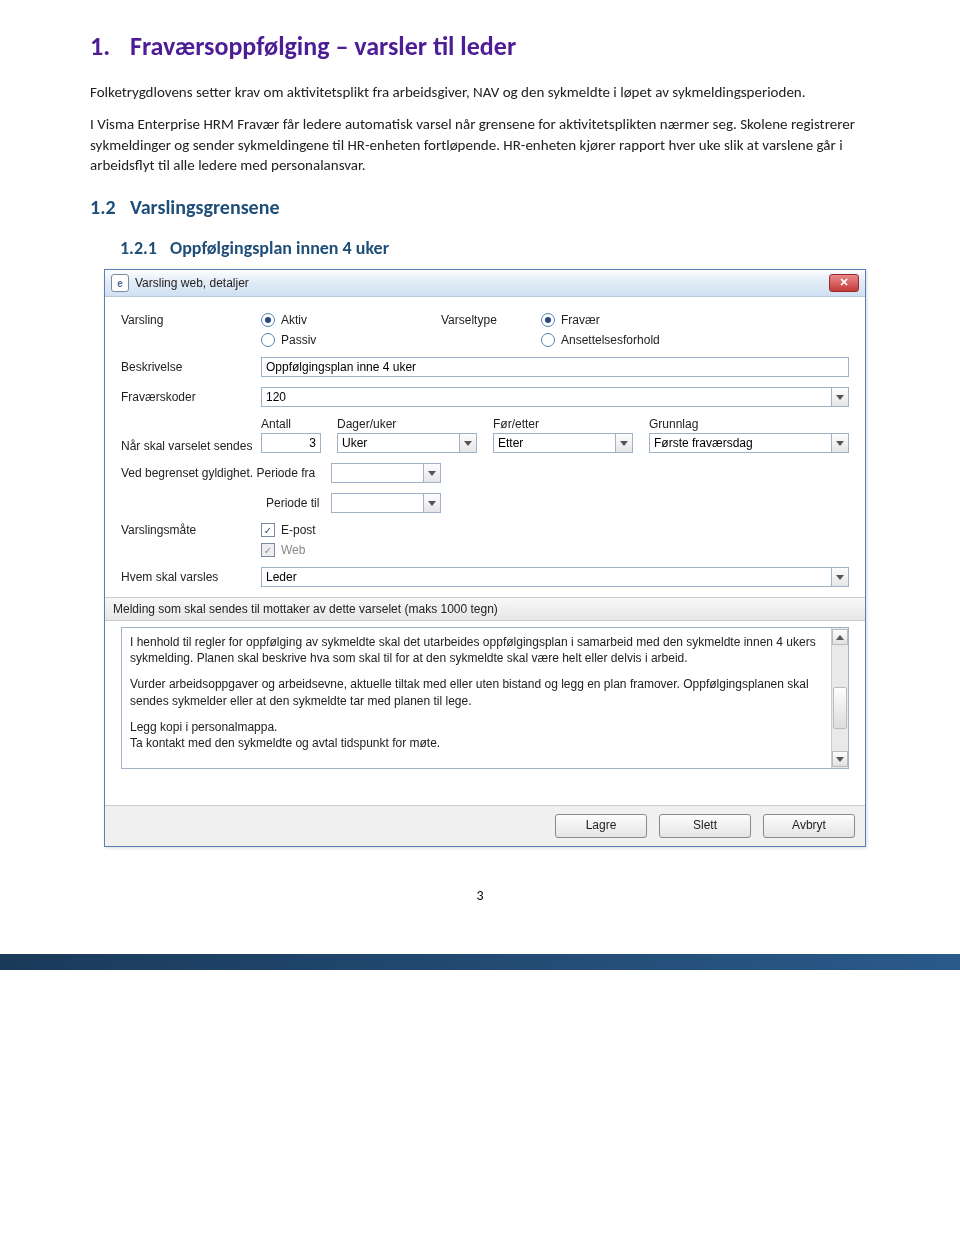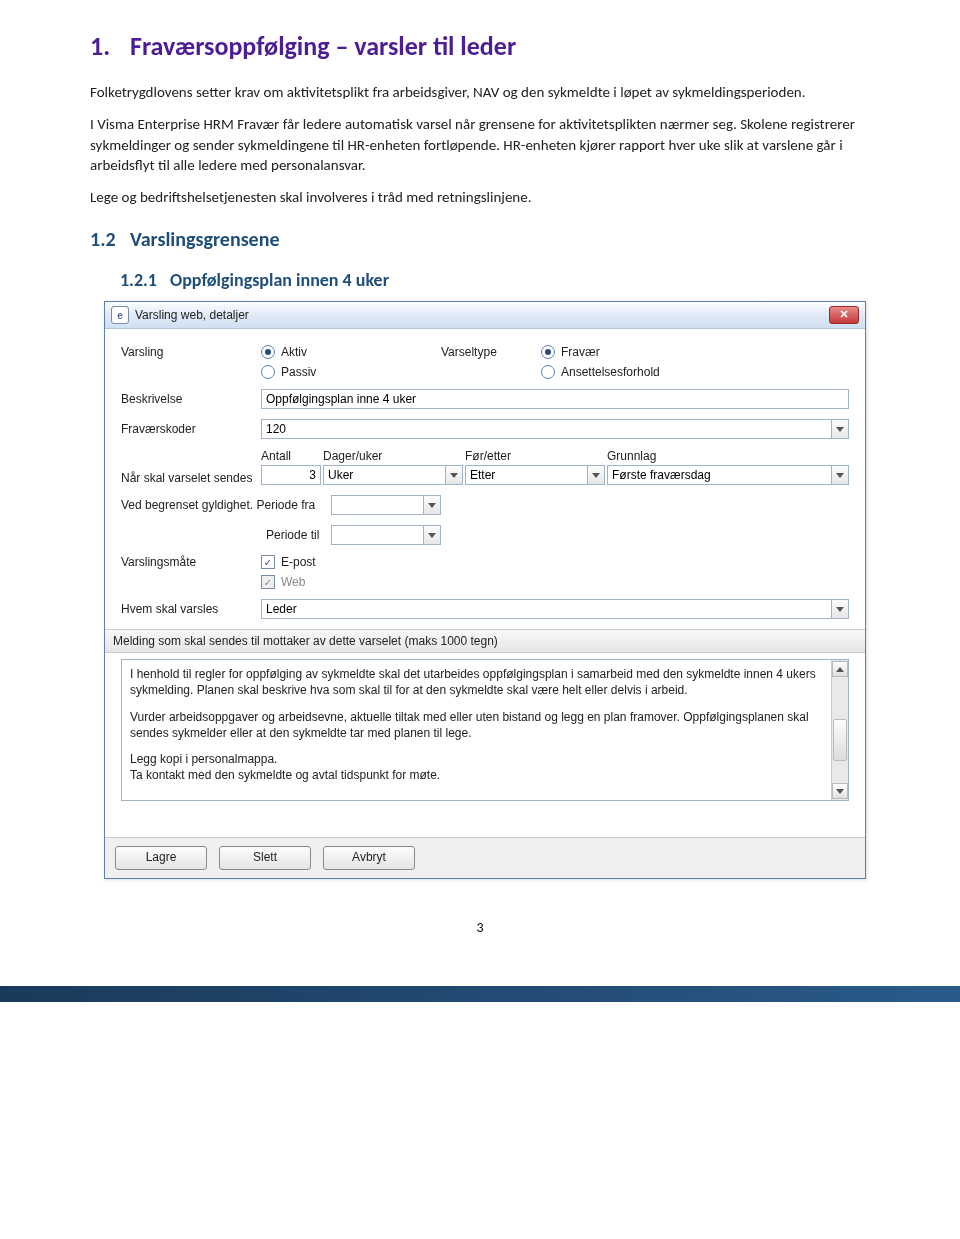--- a/index.html
+++ b/index.html
@@ -164,21 +164,21 @@
     border-left:4px solid transparent;
     border-right:4px solid transparent;
     border-top:5px solid #555;
   }
   .sub-label {
     font-size: 12px;
     padding-bottom:2px;
   }
   .cols4 {
     display:flex;
-    gap:2px;
+    gap:16px;
     flex:1;
   }
   .col { display:flex; flex-direction:column; }
   .section-header {
     background: linear-gradient(#f8f8f8,#e6e6e6);
     border-top:1px solid #ccc;
     border-bottom:1px solid #ccc;
     padding:4px 8px;
     font-size:12px;
     margin: 8px -16px 6px -16px;
@@ -216,20 +216,21 @@
     cursor:pointer;
   }
   .scroll-btn.up::after{content:"";border-left:4px solid transparent;border-right:4px solid transparent;border-bottom:5px solid #555;}
   .scroll-btn.down::after{content:"";border-left:4px solid transparent;border-right:4px solid transparent;border-top:5px solid #555;}
   .scroll-thumb{width:12px;height:40px;background:linear-gradient(#fdfdfd,#dcdcdc);border:1px solid #bbb;border-radius:2px;margin-top:20px;}
   .button-bar {
     background:#f0f0f0;
     border-top:1px solid #ccc;
     padding:8px 10px;
     display:flex;
+    justify-content:flex-end;
     gap:12px;
   }
   .win-btn {
     min-width:90px;
     height:22px;
     border:1px solid #8a8a8a;
     background:linear-gradient(#fdfdfd,#e4e4e4);
     border-radius:3px;
     font-size:12px;
     font-family:Tahoma,Arial,sans-serif;
@@ -252,21 +253,20 @@
 <body>
 
 <div class="page">
   <h1>
     <span class="doc-num-indent">1.</span><span>Fraværsoppfølging – varsler til leder</span>
   </h1>
 
 
   <p class="body-text">Folketrygdlovens setter krav om aktivitetsplikt fra arbeidsgiver, NAV og den sykmeldte i løpet av sykmeldingsperioden.</p>
   <p class="body-text">I Visma Enterprise HRM Fravær får ledere automatisk varsel når grensene for aktivitetsplikten nærmer seg.  Skolene registrerer sykmeldinger og sender sykmeldingene til HR-enheten fortløpende. HR-enheten kjører rapport hver uke slik at varslene går i arbeidsflyt til alle ledere med personalansvar.</p>
-  <p class="body-text">Lege og bedriftshelsetjenesten skal involveres i tråd med retningslinjene.</p>
 
   <h2>
     <span class="doc-num-indent">1.2</span><span>Varslingsgrensene</span>
   </h2>
 
   <h3>
     <span style="display:inline-block;width:50px">1.2.1</span><span>Oppfølgingsplan innen 4 uker</span>
   </h3>
 
   <div class="dialog">

